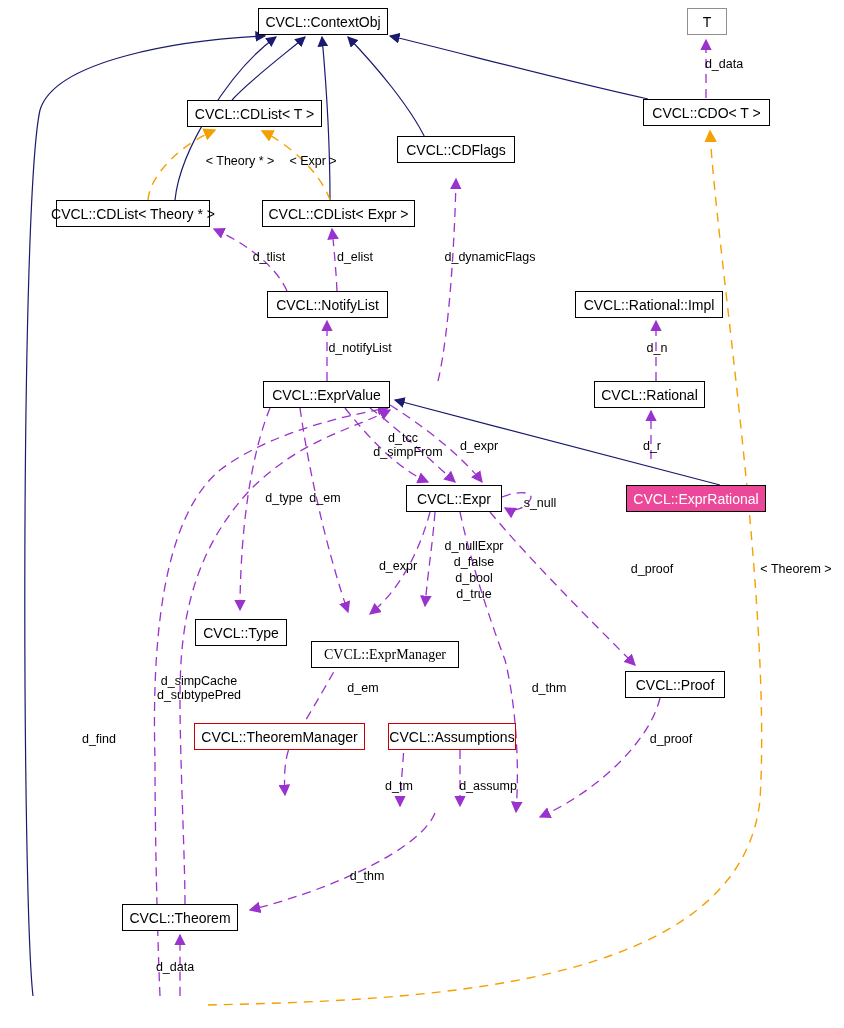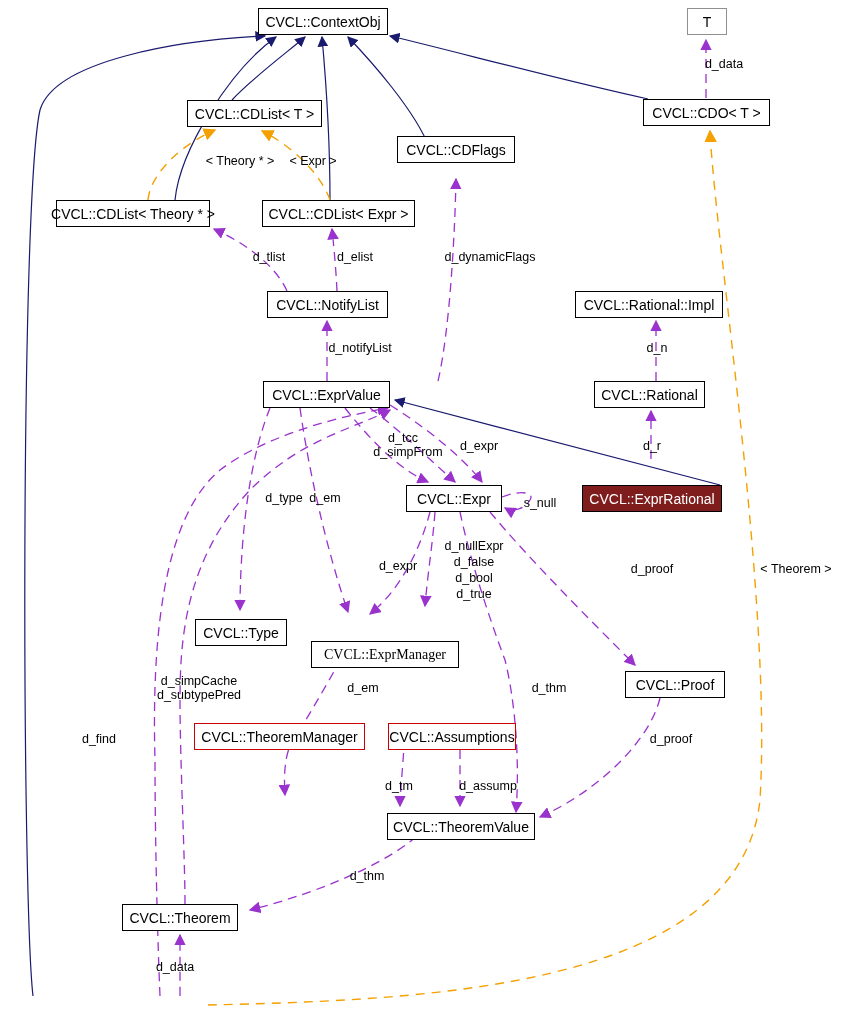--- a/index.html
+++ b/index.html
@@ -32,23 +32,24 @@
     color: #000000;
     font-size: 14px;
     line-height: 1;
     display: flex;
     align-items: center;
     justify-content: center;
     white-space: nowrap;
     letter-spacing: 0px;
   }
   .node.highlight {
-    background: #7f1d1d;
+    background: #ec4899;
     color: #ffffff;
     border-color: #000000;
+    margin-left: 44px;
   }
   .node.redbox {
     border-color: #cc0000;
   }
   .node.graybox {
     border-color: #909090;
   }
   .edge-label {
     position: absolute;
     font-size: 12.5px;
@@ -151,21 +152,20 @@
   <div class="node" style="left:195px;top:619px;width:92px;height:27px;">CVCL::Type</div>
 
   <div class="node" style="left:311px;top:641px;width:148px;height:27px;font-family:Liberation Serif, serif;">CVCL::ExprManager</div>
 
   <div class="node" style="left:625px;top:671px;width:100px;height:27px;">CVCL::Proof</div>
 
   <div class="node redbox" style="left:194px;top:723px;width:171px;height:27px;">CVCL::TheoremManager</div>
 
   <div class="node redbox" style="left:388px;top:723px;width:128px;height:27px;">CVCL::Assumptions</div>
 
-  <div class="node" style="left:387px;top:813px;width:148px;height:27px;">CVCL::TheoremValue</div>
 
   <div class="node" style="left:122px;top:904px;width:116px;height:27px;">CVCL::Theorem</div>
 
   <div class="node" style="left:33px;top:996px;width:157px;height:27px;margin-top:45px;">CVCL::CDO&lt; Theorem &gt;</div>
 
   <div class="edge-label center" style="left:724px;top:58px;">d_data</div>
   <div class="edge-label center" style="left:240px;top:155px;">&lt; Theory * &gt;</div>
   <div class="edge-label center" style="left:313px;top:155px;">&lt; Expr &gt;</div>
   <div class="edge-label center" style="left:269px;top:251px;">d_tlist</div>
   <div class="edge-label center" style="left:355px;top:251px;">d_elist</div>

